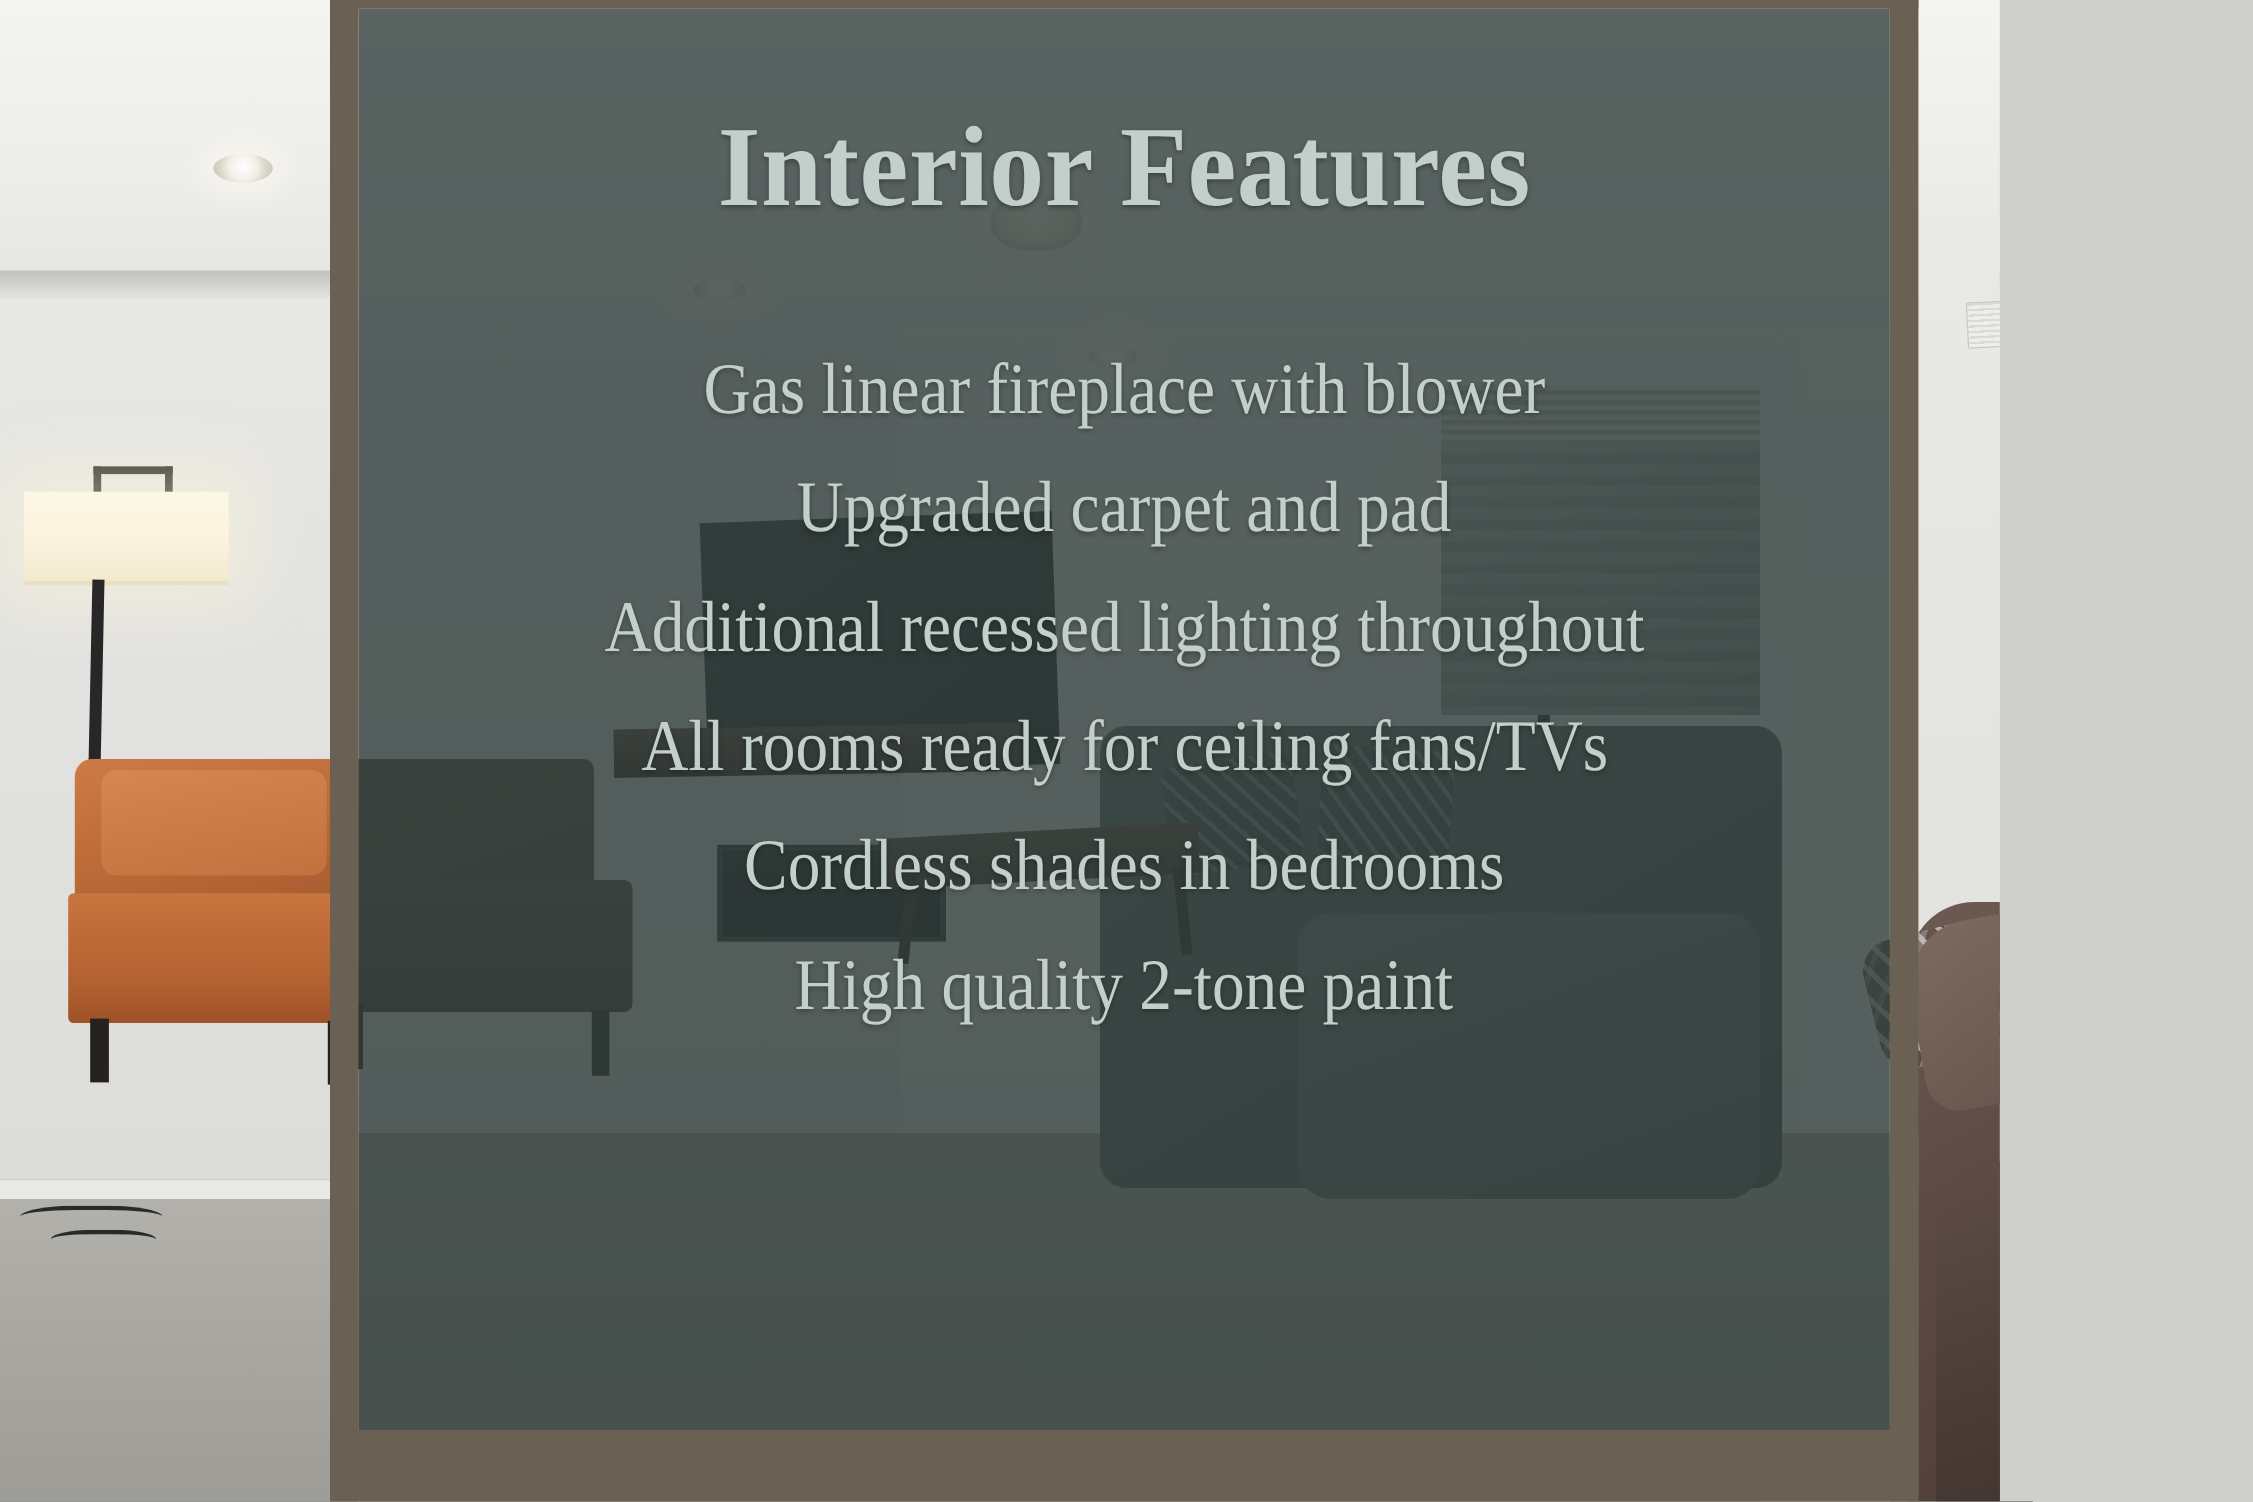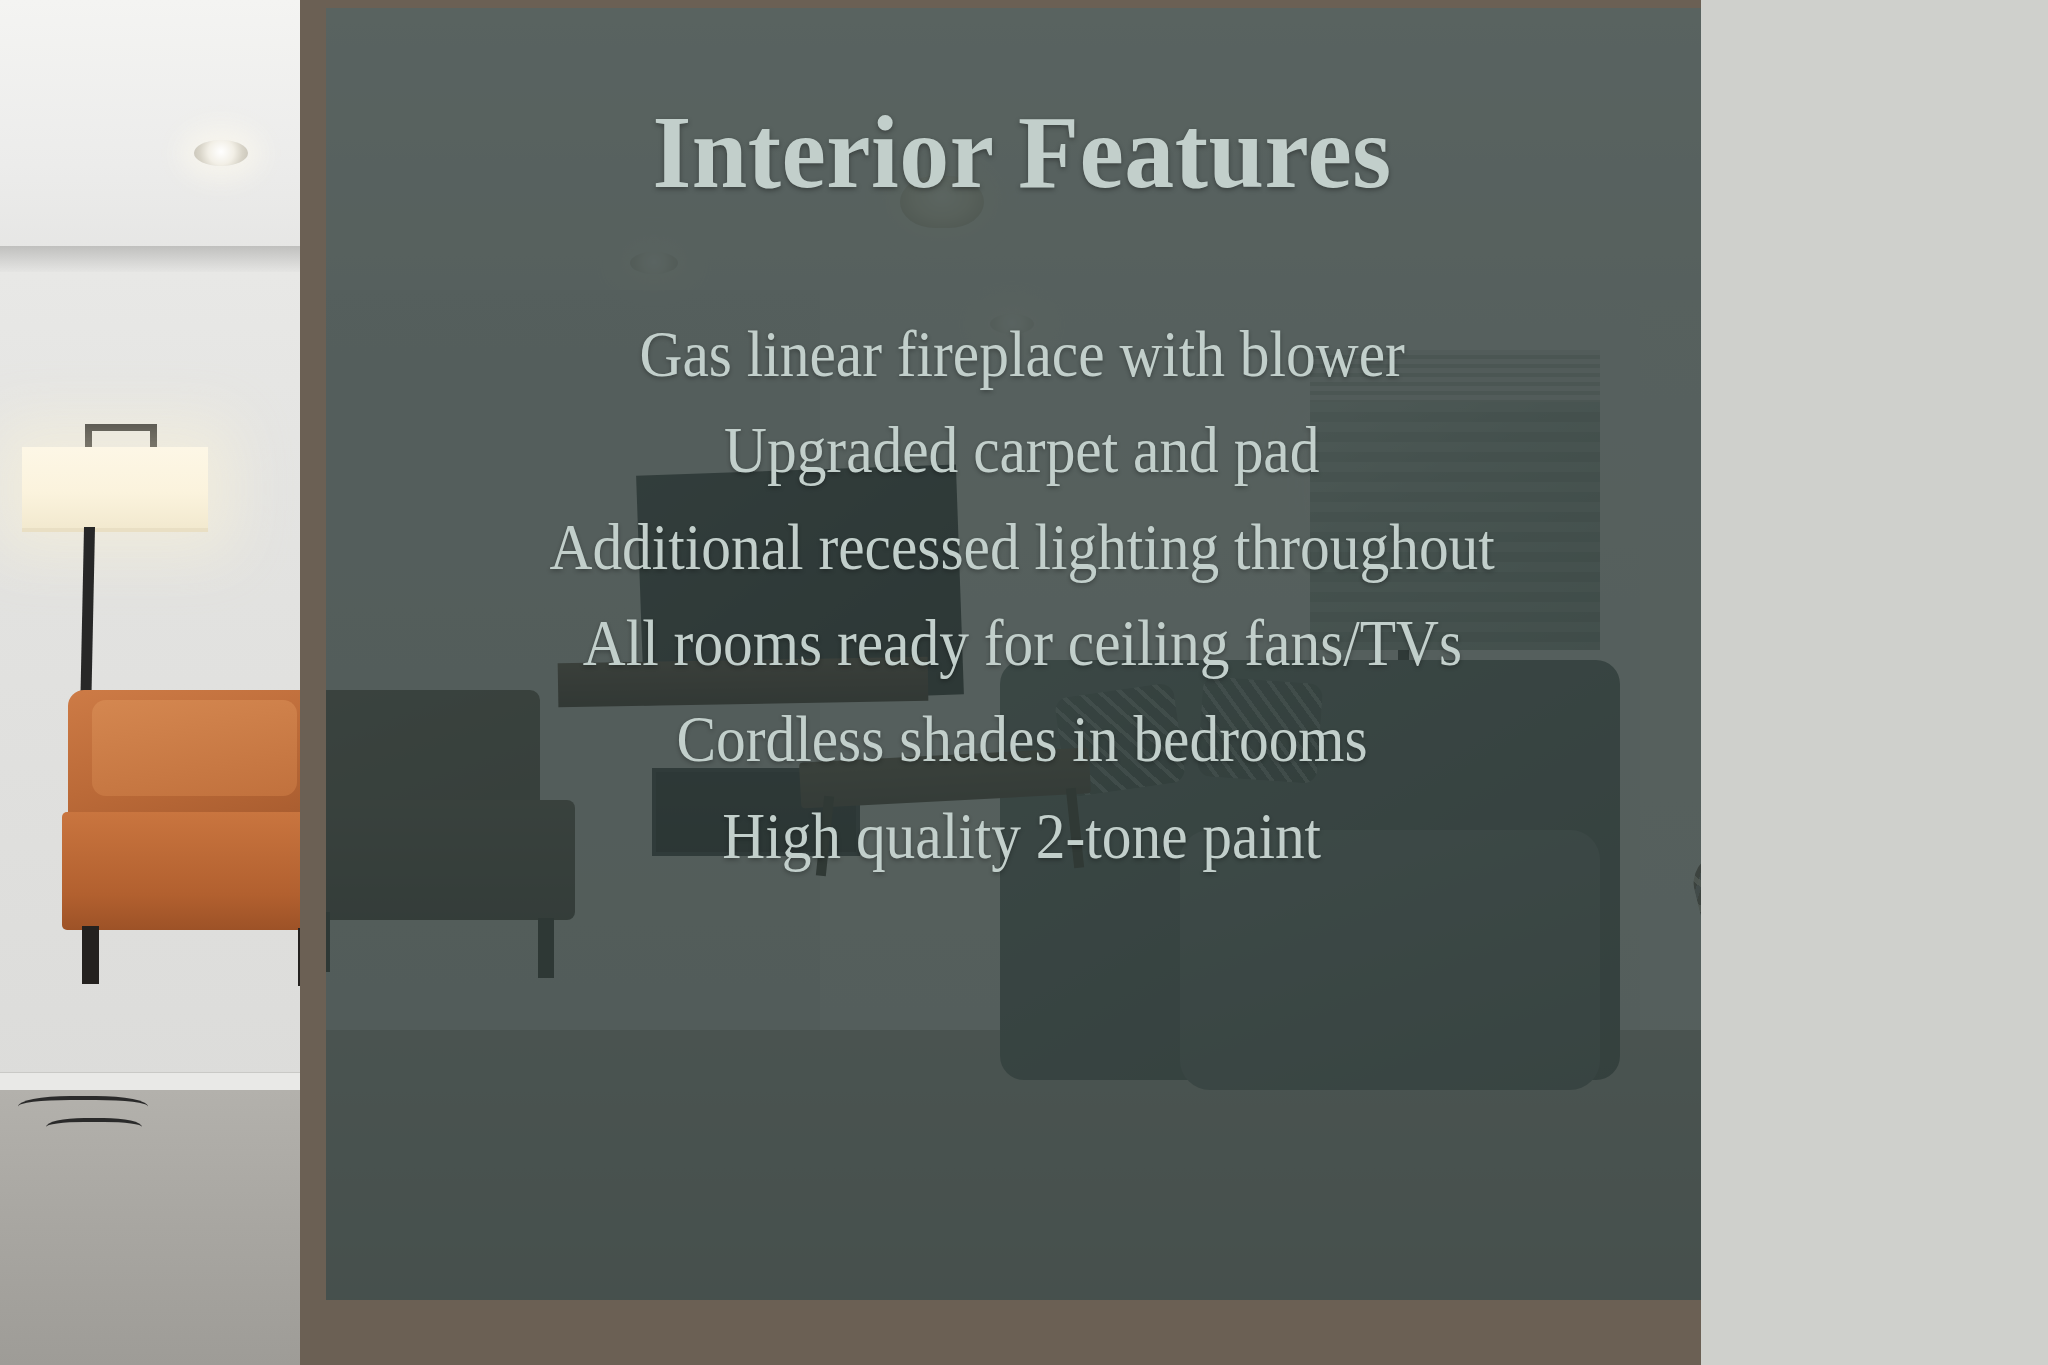--- a/index.html
+++ b/index.html
@@ -3,21 +3,21 @@
 <meta charset="utf-8">
 <title>Interior Features</title>
 <style>
   html,body{margin:0;padding:0;}
   body{
     width:2048px;height:1365px;overflow:hidden;
     font-family:"Liberation Serif",serif;
     background:#cfd0cc;
   }
 
-  #stage{position:relative;width:1684px;height:1365px;overflow:hidden;padding-left:17px;}
+  #stage{position:relative;width:1818px;height:1365px;overflow:hidden;}
 
   
   .photo{position:absolute;inset:0;overflow:hidden;}
 
   
   .ceiling{position:absolute;left:0;top:0;width:2048px;height:300px;
     background:linear-gradient(180deg,#f4f4f2 0%,#ececeb 55%,#e3e3e1 100%);}
   .ceiling-shadow{position:absolute;left:0;top:246px;width:2048px;height:26px;
     background:linear-gradient(180deg,rgba(160,160,158,.55),rgba(160,160,158,0));}
   .wall{position:absolute;left:0;top:272px;width:2048px;height:820px;
@@ -158,21 +158,21 @@
     font-family:"Liberation Serif",serif;
     font-weight:bold;
     font-size:104px;
     line-height:1.0;
     letter-spacing:.5px;
     color:#c2cfcb;
     transform:scaleX(.96);
     text-shadow:0 2px 5px rgba(0,0,0,.35);
     white-space:nowrap;
   }
-  .features{margin-top:102px;display:flex;flex-direction:column;align-items:center;gap:0;}
+  .features{margin-top:102px;display:flex;flex-direction:column;align-items:center;gap:12px;}
   .feature{
     font-family:"Liberation Serif",serif;
     font-weight:normal;
     font-size:66px;
     line-height:1.46;
     color:#c2cfcb;
     transform:scaleX(.90);
     text-shadow:0 2px 5px rgba(0,0,0,.30);
     white-space:nowrap;
   }

